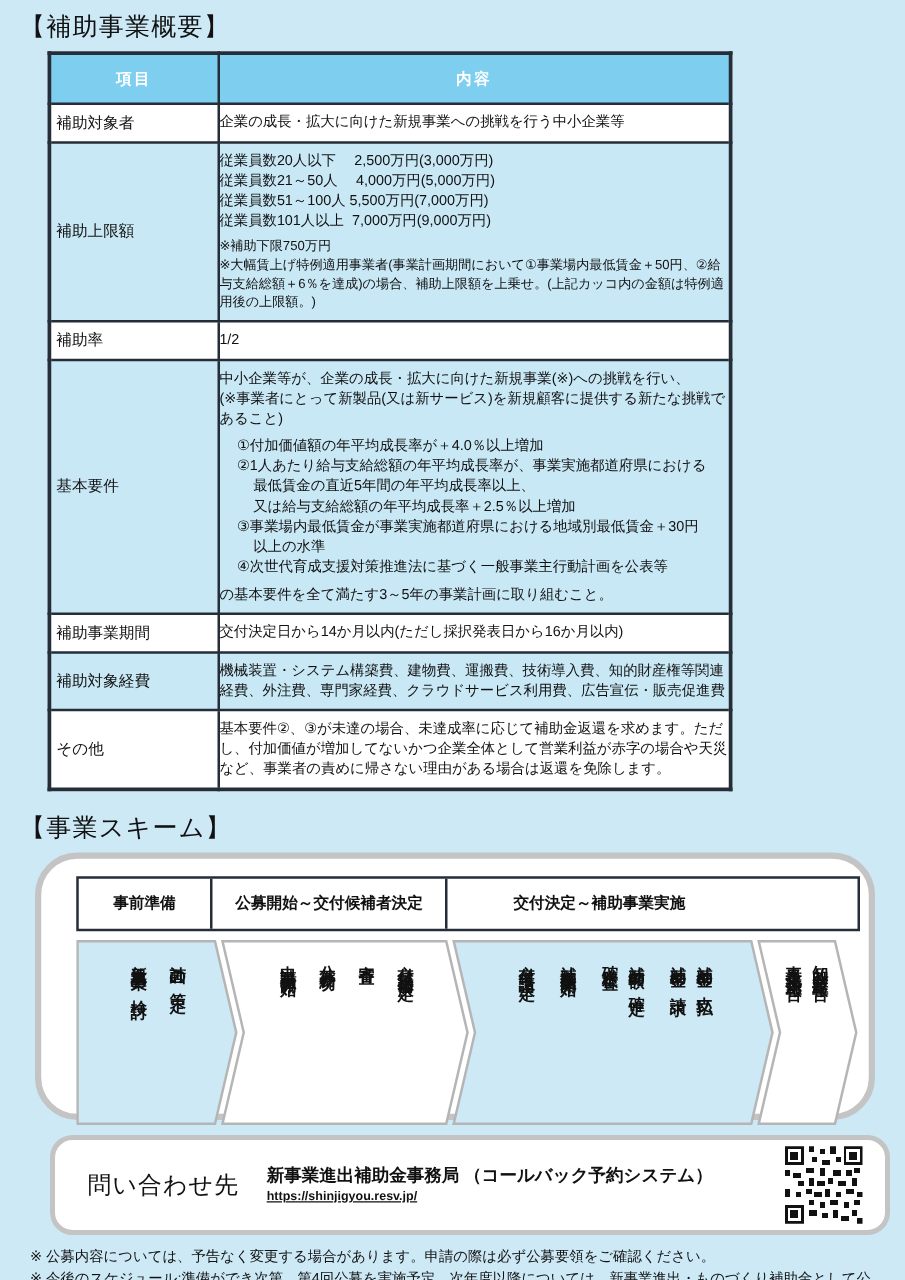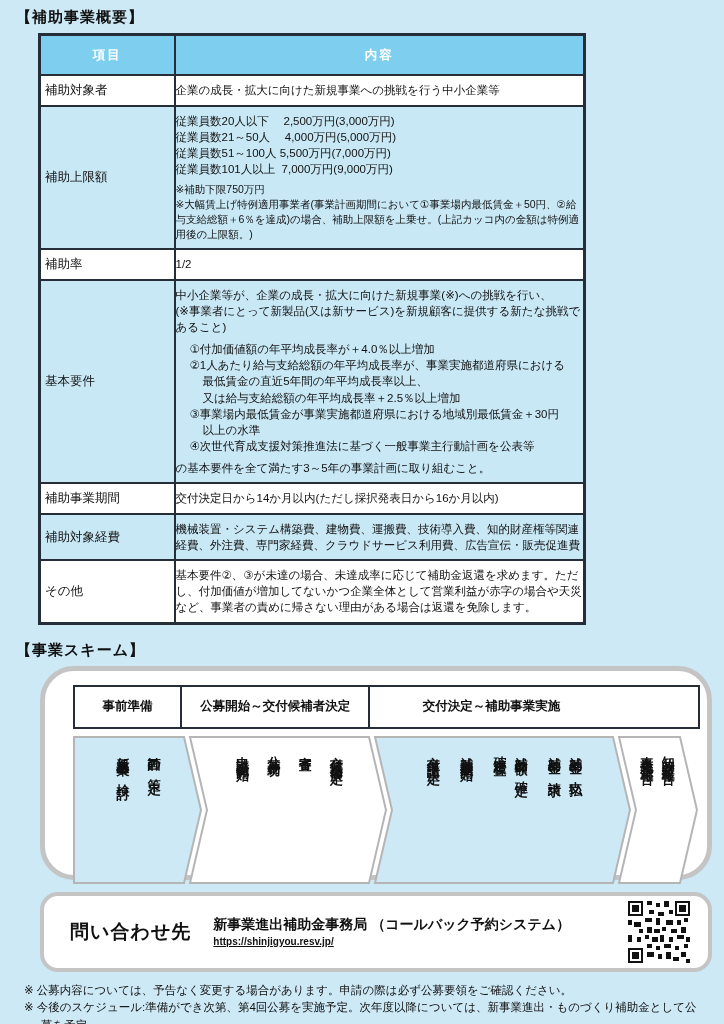--- a/index.html
+++ b/index.html
@@ -1,38 +1,38 @@
 <!DOCTYPE html>
 <html><head>
 <meta charset="utf-8">
 <style>
   html,body{margin:0;padding:0;}
   body{font-family:"Liberation Sans","DejaVu Sans",sans-serif;color:#111;}
   .page{position:relative;width:724px;height:1024px;background:#cde9f6;overflow:hidden;}
-  .sec-title{font-size:15px;font-weight:bold;margin:8px 0 6px 16px;letter-spacing:1px;}
+  .sec-title{font-size:20px;font-weight:normal;margin:8px 0 6px 16px;letter-spacing:1px;}
   .sec-title2{margin-top:16px;}
 
   
   table.ov{border-collapse:collapse;margin-left:38px;width:548px;background:#fff;
            border:3px solid #252e38;table-layout:fixed;}
   table.ov col.c-label{width:135px;}
   table.ov th,table.ov td{border:2px solid #252e38;vertical-align:middle;}
   table.ov th{background:#7ecfef;color:#fff;font-size:12.5px;font-weight:bold;
               height:36px;text-align:center;letter-spacing:2px;}
   td.lbl{font-size:12.5px;padding:6px 4px;}
   td.cnt{font-size:11.5px;line-height:1.4;padding:6px 0;}
   tr.row-blue td{background:#c9e8f6;}
   .amounts div{white-space:pre;}
   .notes{margin-top:5px;font-size:10.5px;line-height:1.42;}
   .req{padding-left:14px;}
   .req-cont{padding-left:27px;}
   .gap-top{margin-top:6px;}
 
   
-  .scheme-panel{box-sizing:border-box;margin-left:40px;width:672px;height:214px;
+  .scheme-panel{box-sizing:border-box;margin-left:28px;width:672px;height:214px;
       background:#fff;border:5px solid #c4c4c4;border-radius:34px;padding:14px 28px 10px;}
   .phase-row{display:flex;width:627px;margin:0 auto;border:2px solid #252e38;box-sizing:border-box;
       background:#fff;}
   .phase-cell{box-sizing:border-box;border-right:2px solid #252e38;display:flex;align-items:center;
       justify-content:center;text-align:center;font-weight:bold;font-size:12.5px;line-height:1.25;
       min-height:40px;white-space:pre-line;padding:2px 1px;}
   .phase-cell:last-child{border-right:none;}
   .pc1{flex:0 0 17.2%;}.pc2{flex:0 0 30.2%;}.pc3{flex:0 0 38.9%;}.pc4{flex:1 1 auto;}
   .flow{position:relative;width:627px;height:148px;margin:7px auto 0;}
   .flow svg.chev{position:absolute;left:0;top:0;}
@@ -41,21 +41,21 @@
   .vitem{writing-mode:vertical-rl;text-orientation:mixed;font-size:13px;font-weight:bold;
       letter-spacing:2.5px;line-height:1.25;}
   .t1{left:2px;width:126px;gap:15px;}
   .t2{left:122px;width:188px;gap:15px;}
   .t3{left:308px;width:246px;gap:17px;}
   .t4{left:548px;width:72px;gap:5px;}
 
   
   .contact{box-sizing:border-box;margin:12px 0 0 40px;width:672px;height:80px;background:#fff;
       border:4px solid #c4c4c4;border-radius:18px;display:flex;align-items:center;padding:0 18px;}
-  .contact-label{font-size:19px;font-weight:700;letter-spacing:1px;margin:0 22px 0 8px;white-space:nowrap;}
+  .contact-label{font-size:19px;font-weight:400;letter-spacing:1px;margin:0 22px 0 8px;white-space:nowrap;}
   .contact-mid{flex:1 1 auto;}
   .contact-org{font-size:14px;font-weight:bold;line-height:1.5;}
   .contact-url{font-size:10px;font-weight:bold;line-height:1.4;text-decoration:underline;}
   .qr{flex:0 0 auto;margin-left:10px;}
 
   
   .footnotes{margin:10px 18px 0 24px;font-size:11.5px;line-height:1.55;}
   .footnote{padding-left:17px;text-indent:-17px;}
 </style>
 </head>

